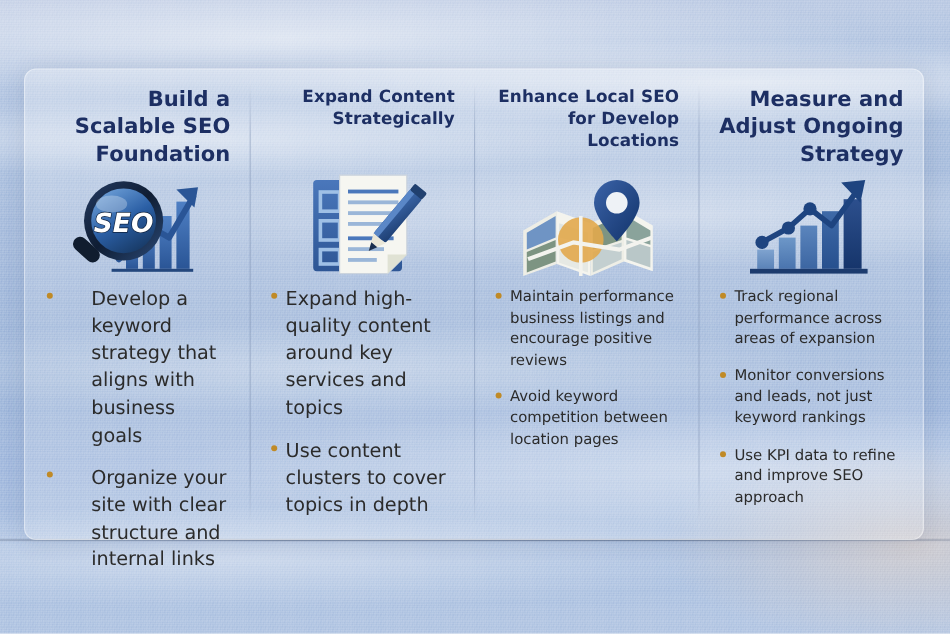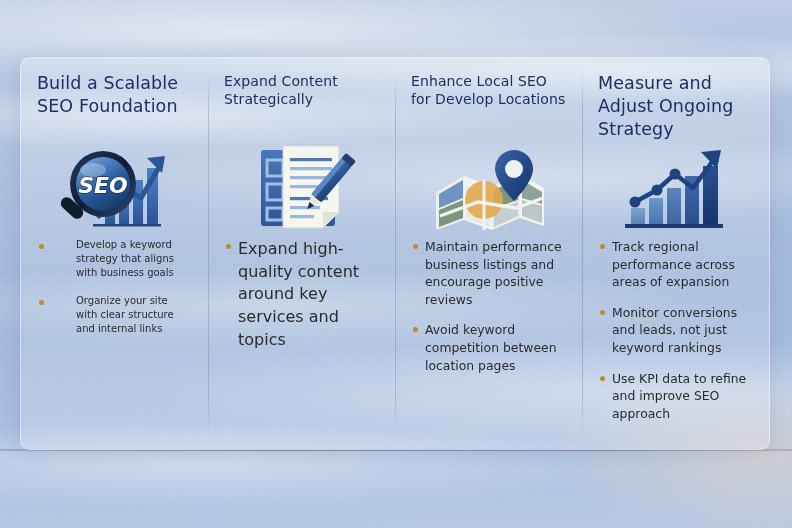--- a/index.html
+++ b/index.html
@@ -73,25 +73,25 @@
     align-items:center;
   }
   .col + .col::before {
     content:"";
     position:absolute; left:0; top:10px; bottom:10px; width:1px;
     background:linear-gradient(180deg, rgba(255,255,255,.05), rgba(120,140,175,.45) 12%, rgba(120,140,175,.45) 88%, rgba(255,255,255,.05));
   }
 
   .col-title {
     font-family:"DejaVu Sans", sans-serif;
-    font-weight:normal;
+    font-weight:bold;
     font-size:17.5px;
     line-height:1.32;
     color:#1d2f63;
-    text-align:left;
+    text-align:right;
     letter-spacing:.1px;
     min-height:72px;
   }
   .col:nth-child(2) .col-title,
   .col:nth-child(3) .col-title { font-size:14px; }
 
   .icon-wrap {
     height:92px;
     display:flex; align-items:center; justify-content:center;
     margin-top:-2px;
@@ -110,21 +110,21 @@
   }
   .bullet .dot {
     flex:0 0 auto;
     width:5px; height:5px; border-radius:50%;
     background:#c08a26;
     margin-top:6px;
   }
   .bullet .txt { flex:1 1 auto; }
 
   
-  .col:nth-child(1) .bullet { font-size:10px;gap:32px; }
+  .col:nth-child(1) .bullet { font-size:16px;gap:32px; }
   .col:nth-child(2) .bullet { font-size:16px; }
   .col:nth-child(3) .bullet { font-size:12.4px; }
   .col:nth-child(4) .bullet { font-size:12.4px; }
 
   svg { display:block; }
 </style>
 </head>
 <body>
 
 <div class="grain"></div>
@@ -219,20 +219,24 @@
           <path d="M68 58 H81 L74.5 72 Z" fill="#eae7d8"></path>
           <path d="M71.5 65 H78 L74.5 72 Z" fill="#182d4f"></path>
           <rect x="68" y="4" width="13" height="7" rx="1.5" fill="#20406f"></rect>
         </g>
       </svg>
     </div>
     <div class="bullets">
       <div class="bullet">
           <span class="dot"></span>
           <span class="txt">Expand high-quality content around key services and topics</span>
+        </div>
+      <div class="bullet">
+          <span class="dot"></span>
+          <span class="txt">Use content clusters to cover topics in depth</span>
         </div>
     </div>
   </div>
 
   <div class="col">
     <div class="col-title">Enhance Local SEO for Develop Locations</div>
     <div class="icon-wrap">
       <svg width="126" height="92" viewBox="0 0 126 92">
         <defs>
           <linearGradient id="g3pin" x1="0" y1="0" x2="1" y2="1">

